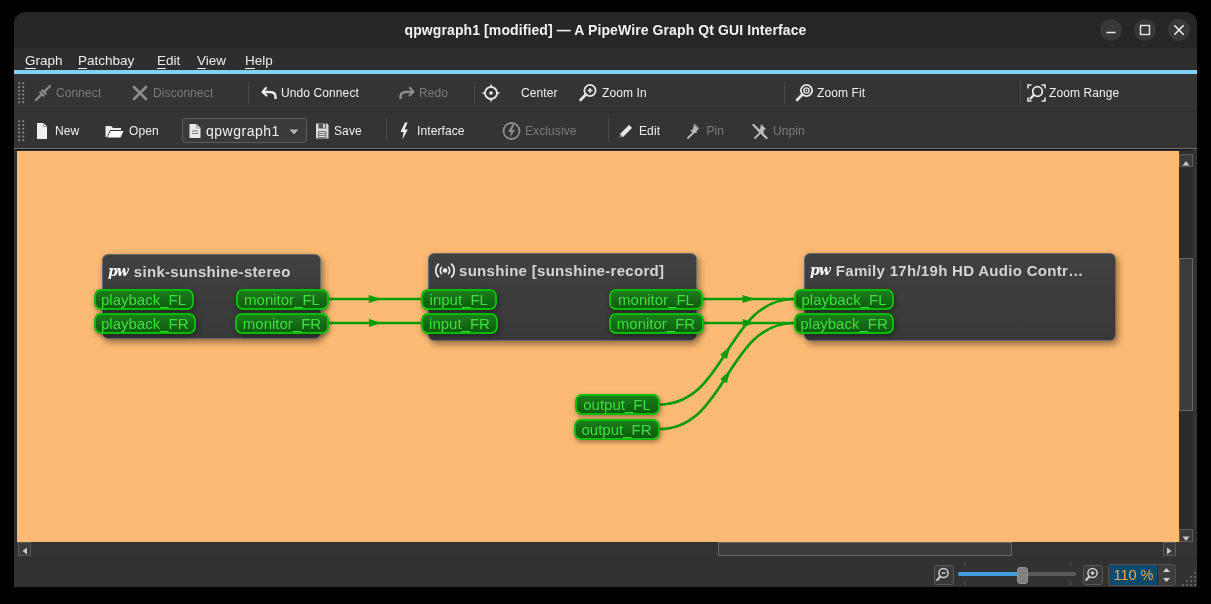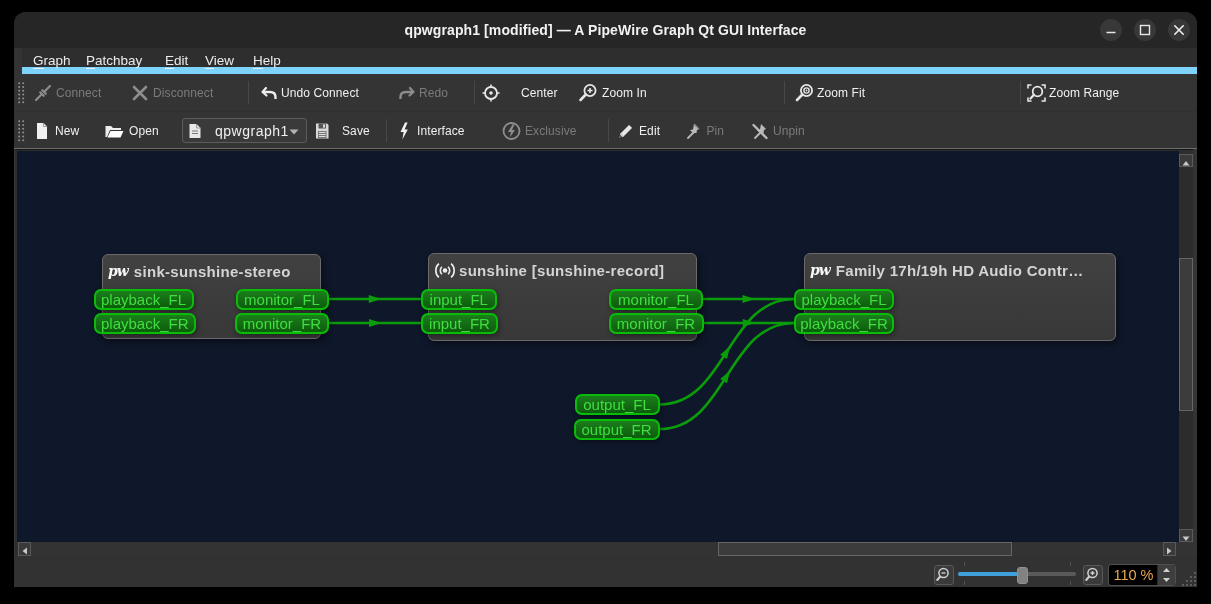--- a/index.html
+++ b/index.html
@@ -12,49 +12,49 @@
   .titlebar { position:absolute; left:0; top:0; width:100%; height:36px; background:#262626; }
   .title-text { position:absolute; left:0; top:0; width:100%; height:36px;
     display:flex; align-items:center; justify-content:center;
     color:#f2f2f2; font-size:14px; font-weight:bold; letter-spacing:0.1px; }
   .winbtn { position:absolute; top:7px; width:22px; height:22px; border-radius:50%;
     background:#383838; }
   .winbtn svg { position:absolute; left:0; top:0; }
 
   
   .menubar { position:absolute; left:0; top:36px; width:100%; height:26px; background:#2e2e2e;
-    border-bottom:7px solid #7dd3fc;margin-left:8px; }
+    border-bottom:4px solid #7dd3fc; }
   .menu-item { position:absolute; top:0; color:#ececec; font-size:13.5px; padding:0 7px; height:26px; line-height:25px; }
   .menu-item u { text-decoration:none; border-bottom:1px solid #ececec; padding-bottom:0px; }
 
   
   .toolbar { position:absolute; left:0; width:100%; height:37px; background:#343434; }
   #toolbar-main { top:62px; }
   #toolbar-patchbay { top:99px; border-top:1px solid #303030;}
   .tb-sep-line { position:absolute; left:0; top:136px; width:100%; height:1px; background:#6e6e6e; }
   .handle { position:absolute; left:3px; top:7px; width:9px; height:23px; }
   .tbtn { position:absolute; top:0; height:37px; display:flex; align-items:center; }
   .tbtn .lbl { font-size:12px; color:#f0f0f0; white-space:nowrap; letter-spacing:0.1px;}
   .tbtn.disabled .lbl { color:#7b7b7b; }
   .tbtn svg { flex:none; }
   .tsep { position:absolute; top:7px; width:1px; height:23px; background:#484848; }
 
   
   .combo { position:absolute; left:168px; top:6px; width:125px; height:25px;
     background:#3a3a3a; border:1px solid #5c5c5c; border-radius:3px;
     display:flex; align-items:center; }
   .combo .cicon { margin-left:5px; flex:none; }
-  .combo .ctext { margin-left:13px; color:#f0f0f0; font-size:14px; letter-spacing:0.5px; white-space:nowrap; }
+  .combo .ctext { margin-left:4px; color:#f0f0f0; font-size:14px; letter-spacing:0.5px; white-space:nowrap; }
   .combo .carrow { position:absolute; right:7px; top:10px; }
 
   
   .viewframe { position:absolute; left:1px; top:137px; width:1178px; height:407px;
     border-top:1px solid #161616; background:#2e2e2e; }
   .canvas { position:absolute; left:2px; top:1px; width:1162px; height:445px;
-    background:#0f172a; overflow:hidden; }
+    background:#fdba74; overflow:hidden; }
   .node { position:absolute; background:linear-gradient(#414141,#383838);
     border:1px solid #6a6a6a; border-radius:6px;
     box-shadow:2px 3px 7px rgba(0,0,0,0.45); }
   .node-title { position:absolute; left:0; top:7px; width:100%; height:18px;
     display:flex; align-items:center; color:#d4d4d4; font-weight:bold; font-size:15px; letter-spacing:0.3px;
     white-space:nowrap; overflow:hidden; }
   .node-title .nicon { margin:0 3px 0 5px; flex:none; display:flex; align-items:center;}
   .pwicon { font-family:"DejaVu Serif", serif; font-style:italic; font-weight:bold;
     color:#f8f8f8; font-size:14px; line-height:14px; letter-spacing:-1px; padding-right:3px;}
   .port { position:absolute; border:2px solid #08bc08; border-radius:7px;
@@ -76,21 +76,21 @@
   .statusbar { position:absolute; left:0; top:544px; width:100%; height:31px; background:#323232; }
   .zoombtn { position:absolute; top:9px; width:20px; height:20px; background:#3a3a3a;
     border:1px solid #585858; border-radius:3px; }
   .slider-groove { position:absolute; left:944px; top:16px; width:118px; height:4px;
     background:#5a5a5a; border-radius:2px; }
   .slider-fill { position:absolute; left:0; top:0; height:4px; background:#3fa0dc; border-radius:2px; }
   .slider-handle { position:absolute; left:1003px; top:11px; width:11px; height:17px;
     background:#828282; border-radius:3px; border:1px solid #909090;}
   .tick { position:absolute; width:1px; height:4px; background:#525252; }
   .spinbox { position:absolute; left:1094px; top:8px; width:68px; height:22px;
-    border:1px solid #505050; border-radius:3px; background:#000000; }
+    border:1px solid #505050; border-radius:3px; background:#0c4a6e; }
   .spin-text { position:absolute; left:0; top:0; width:49px; height:20px; line-height:20px;
     text-align:center; color:#e9a74e; font-size:14.5px; }
   .spin-btns { position:absolute; right:0; top:0; width:18px; height:20px; background:#3e3e3e;
     border-left:1px solid #2a2a2a; border-radius:0 2px 2px 0; }
   .grip { position:absolute; right:1px; bottom:1px; }
 </style>
 </head>
 <body>
 
 <div class="window">
@@ -262,21 +262,21 @@
     </div>
 
     <div class="tbtn" style="left:300px">
       <svg width="16" height="20">
         <path d="M2 2.5 L13 2.5 L14.5 4 L14.5 17.5 L2 17.5 Z" fill="#d9d9d9"></path>
         <rect x="4.5" y="2.5" width="7.5" height="5" fill="#555"></rect>
         <rect x="9" y="3.3" width="2" height="3.4" fill="#d9d9d9"></rect>
         <rect x="4" y="10" width="8.5" height="7.5" fill="#777"></rect>
         <path d="M5 11.5 L11.5 11.5 M5 13.5 L11.5 13.5 M5 15.5 L11.5 15.5" stroke="#ddd" stroke-width="1"></path>
       </svg>
-      <span class="lbl" style="margin-left:12px">Save</span>
+      <span class="lbl" style="margin-left:4px">Save</span>
     </div>
 
     <div class="tsep" style="left:372px"></div>
 
     <div class="tbtn" style="left:385px">
       <svg width="10" height="20">
         <path d="M6 1.5 L1.5 11 L4.6 11 L3.4 18.5 L8.8 8.5 L5.6 8.5 L8.6 1.5 Z" fill="#f2f2f2"></path>
       </svg>
       <span class="lbl" style="margin-left:8px">Interface</span>
     </div>

